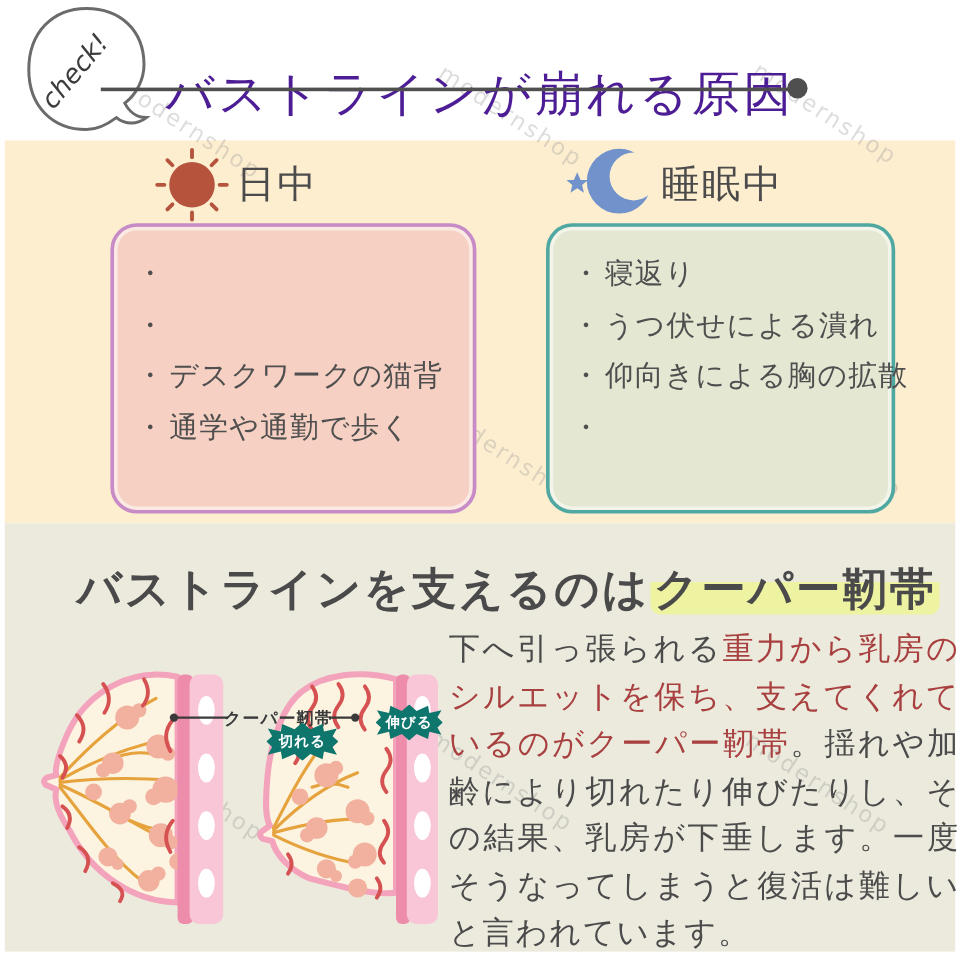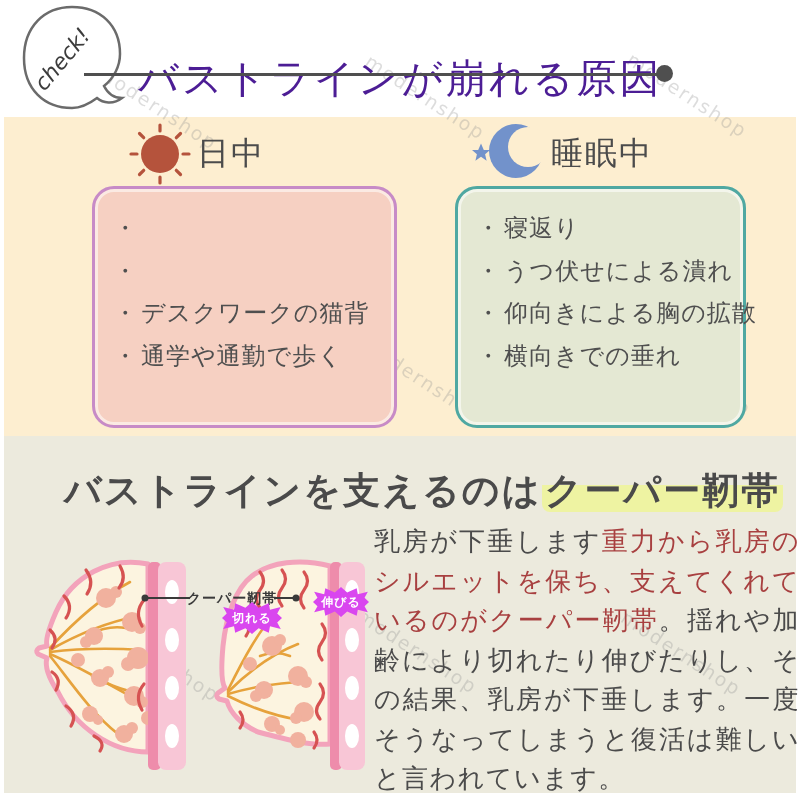--- a/index.html
+++ b/index.html
@@ -34,21 +34,21 @@
   
   .cooper-heading{position:absolute;left:44px;top:466px;font-size:37px;color:#4a4a4a;
                   font-weight:700;letter-spacing:2px;white-space:nowrap;margin-left:20px;}
   .hl{background:linear-gradient(transparent 38%, #eef3a2 38%);border-radius:8px;padding:0 3px;}
   .cooper-text{position:absolute;left:374px;top:522px;width:426px;margin:0;font-size:26px;
                line-height:39.5px;letter-spacing:1.5px;text-align:justify;}
   .seg-dark{color:#4b4b4b;}
   .seg-red{color:#a84040;}
   .diagram{position:absolute;left:6px;top:536px;}
   .badge{position:absolute;display:flex;align-items:center;justify-content:center;
-         background:#d946ef;color:#ffffff;font-size:12px;font-weight:bold;letter-spacing:1px;
+         background:#0f766e;color:#ffffff;font-size:12px;font-weight:bold;letter-spacing:1px;
          clip-path:polygon(50% 0%,61% 18%,78% 4%,80% 24%,98% 16%,92% 36%,100% 50%,92% 64%,
                            98% 84%,80% 76%,78% 96%,61% 82%,50% 100%,39% 82%,22% 96%,20% 76%,
                            2% 84%,8% 64%,0% 50%,8% 36%,2% 16%,20% 24%,22% 4%,39% 18%);}
   .badge-tear{left:222px;top:602px;width:60px;height:32px;}
   .badge-stretch{left:313px;top:587px;width:56px;height:30px;}
   .diagram-label{font-size:14px;font-weight:bold;fill:#3a3a3a;letter-spacing:1px;}
 </style>
 </head>
 <body>
 
@@ -121,21 +121,20 @@
       <div class="bullet-item">
         <span class="bullet-mark">・</span>
         <span>うつ伏せによる潰れ</span>
       </div>
       <div class="bullet-item">
         <span class="bullet-mark">・</span>
         <span>仰向きによる胸の拡散</span>
       </div>
       <div class="bullet-item">
         <span class="bullet-mark">・</span>
-        <span>横向きでの垂れ</span>
       </div>
     </div>
 
   <div class="cooper-heading">
     <span>バストラインを支えるのは</span><span class="hl">クーパー靭帯</span>
   </div>
 
   <svg class="diagram" width="364" height="244" viewBox="0 0 364 244">
 
     <g>
@@ -240,15 +239,15 @@
       <circle cx="139" cy="62" r="3.5" fill="#3a3a3a"></circle>
       <line x1="268" y1="62" x2="290" y2="62" stroke="#3a3a3a" stroke-width="2"></line>
       <circle cx="290" cy="62" r="3.5" fill="#3a3a3a"></circle>
       <text class="diagram-label" x="226" y="67" text-anchor="middle">クーパー靭帯</text>
     </g>
   </svg>
 
   <div class="badge badge-tear">切れる</div>
   <div class="badge badge-stretch">伸びる</div>
 
-  <p class="cooper-text"><span class="seg-dark">乳房が下垂します</span><span class="seg-red">重力から乳房のシルエットを保ち、支えてくれているのがクーパー靭帯</span><span class="seg-dark">。揺れや加齢により切れたり伸びたりし、その結果、乳房が下垂します。一度そうなってしまうと復活は難しいと言われています。</span></p>
+  <p class="cooper-text"><span class="seg-dark">下へ引っ張られる</span><span class="seg-red">重力から乳房のシルエットを保ち、支えてくれているのがクーパー靭帯</span><span class="seg-dark">。揺れや加齢により切れたり伸びたりし、その結果、乳房が下垂します。一度そうなってしまうと復活は難しいと言われています。</span></p>
 
 </div>
 
 </body></html>

